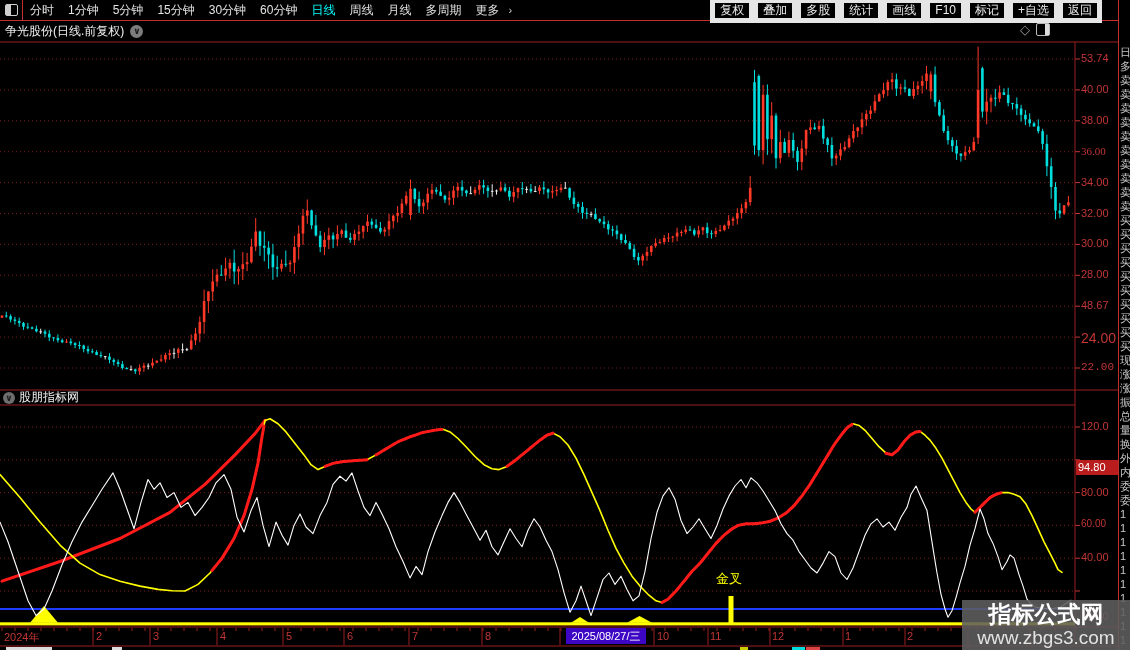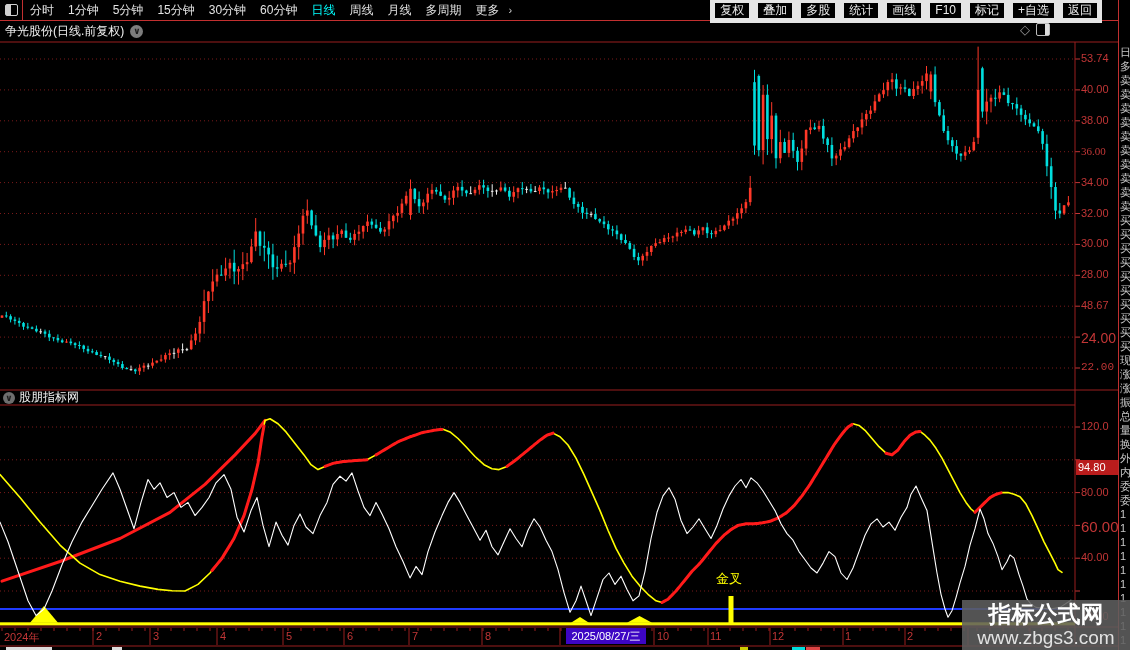--- a/index.html
+++ b/index.html
@@ -821,21 +821,21 @@
     <div style="position: absolute; left: 1081px; top: 144.7px; font-size: 11px; color: rgb(194, 54, 54); z-index: 6; font-family: Liberation Serif, serif;">36.00</div>
     <div style="position: absolute; left: 1081px; top: 175.6px; font-size: 11px; color: rgb(194, 54, 54); z-index: 6;">34.00</div>
     <div style="position: absolute; left: 1081px; top: 206.5px; font-size: 11px; color: rgb(194, 54, 54); z-index: 6;">32.00</div>
     <div style="position: absolute; left: 1081px; top: 237.4px; font-size: 11px; color: rgb(194, 54, 54); z-index: 6;">30.00</div>
     <div style="position: absolute; left: 1081px; top: 268.3px; font-size: 11px; color: rgb(194, 54, 54); z-index: 6;">28.00</div>
     <div style="position: absolute; left: 1081px; top: 299.2px; font-size: 11px; color: rgb(194, 54, 54); z-index: 6;">48.67</div>
     <div style="position: absolute; left: 1081px; top: 330.1px; font-size: 14px; color: rgb(194, 54, 54); z-index: 6; text-align: right;">24.00</div>
     <div style="position: absolute; left: 1081px; top: 361px; font-size: 11px; color: rgb(194, 54, 54); z-index: 6; font-family: Liberation Mono, monospace;">22.00</div>
     <div style="position: absolute; left: 1081px; top: 420px; font-size: 11px; color: rgb(194, 54, 54); z-index: 6;">120.0</div>
     <div style="position: absolute; left: 1081px; top: 485.6px; font-size: 11px; color: rgb(194, 54, 54); z-index: 6;">80.00</div>
-    <div style="position: absolute; left: 1081px; top: 518.4px; font-size: 15px; color: rgb(194, 54, 54); z-index: 6;">60.00</div>
+    <div style="position: absolute; left: 1081px; top: 518.4px; font-size: 10px; color: rgb(194, 54, 54); z-index: 6;">60.00</div>
     <div style="position: absolute; left: 1081px; top: 551.2px; font-size: 11px; color: rgb(194, 54, 54); z-index: 6;">40.00</div>
     <div style="position: absolute; left: 1081px; top: 610px; font-size: 11px; color: rgb(194, 54, 54); z-index: 6;">20.00</div>
     <div style="left: 1076px; top: 460.328px; width: 42px; position: absolute; background: #b91c1c; color: rgb(255, 255, 255); font-size: 11px; line-height: 15px; padding-left: 2px; z-index: 7;">94.80</div>
     <div class="xlab" style="left: 4px;">2024年</div>
     <div class="xlab" style="left: 96px;">2</div>
     <div class="xlab" style="left: 153px;">3</div>
     <div class="xlab" style="left: 220px;">4</div>
     <div class="xlab" style="left: 286px;">5</div>
     <div class="xlab" style="left: 347px;">6</div>
     <div class="xlab" style="left: 412px;">7</div>

